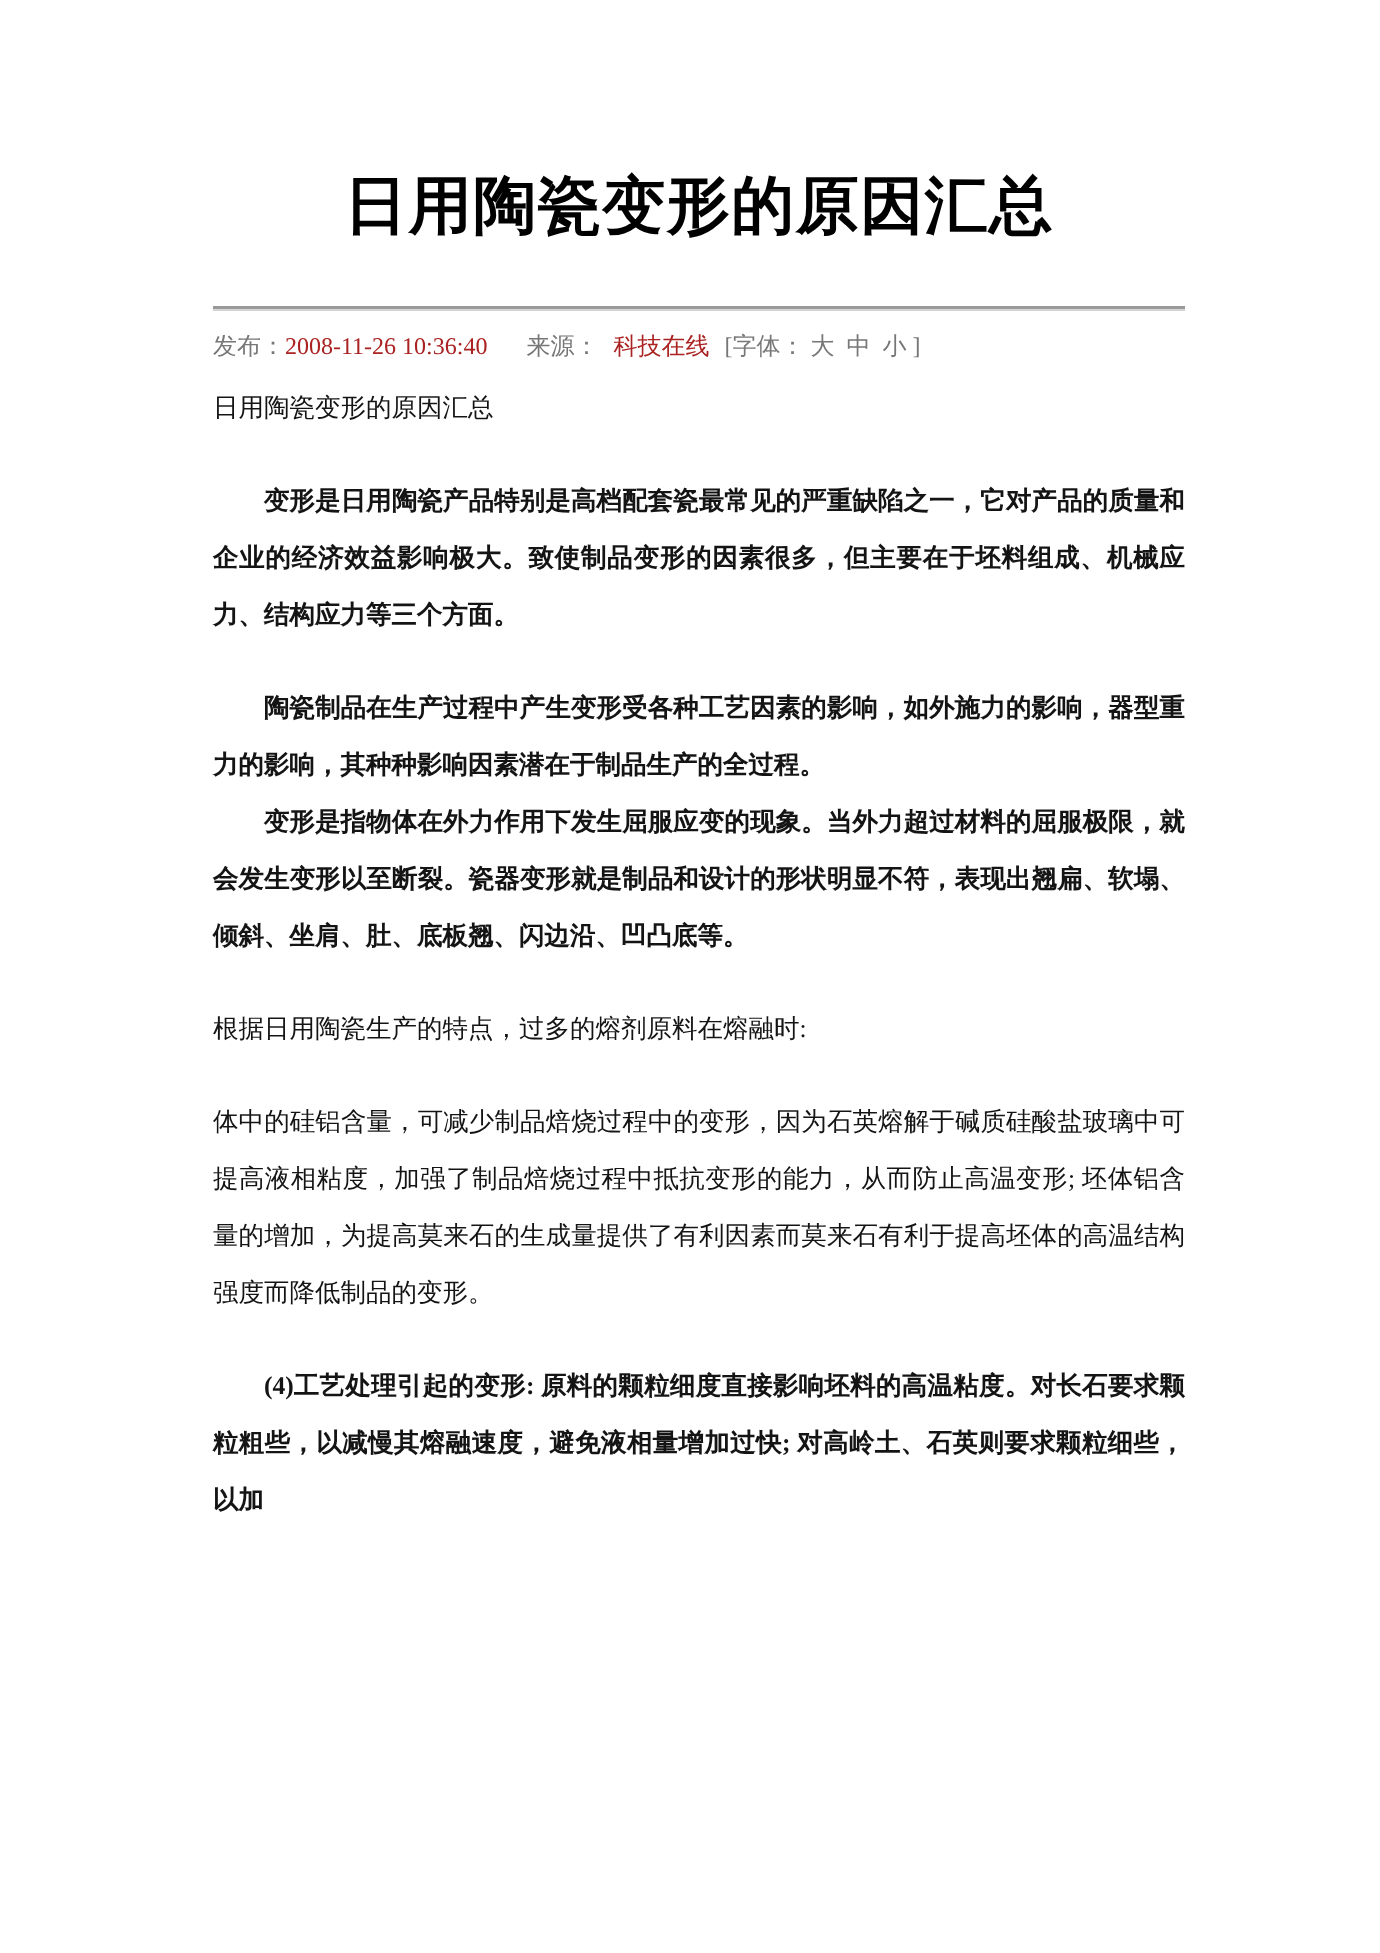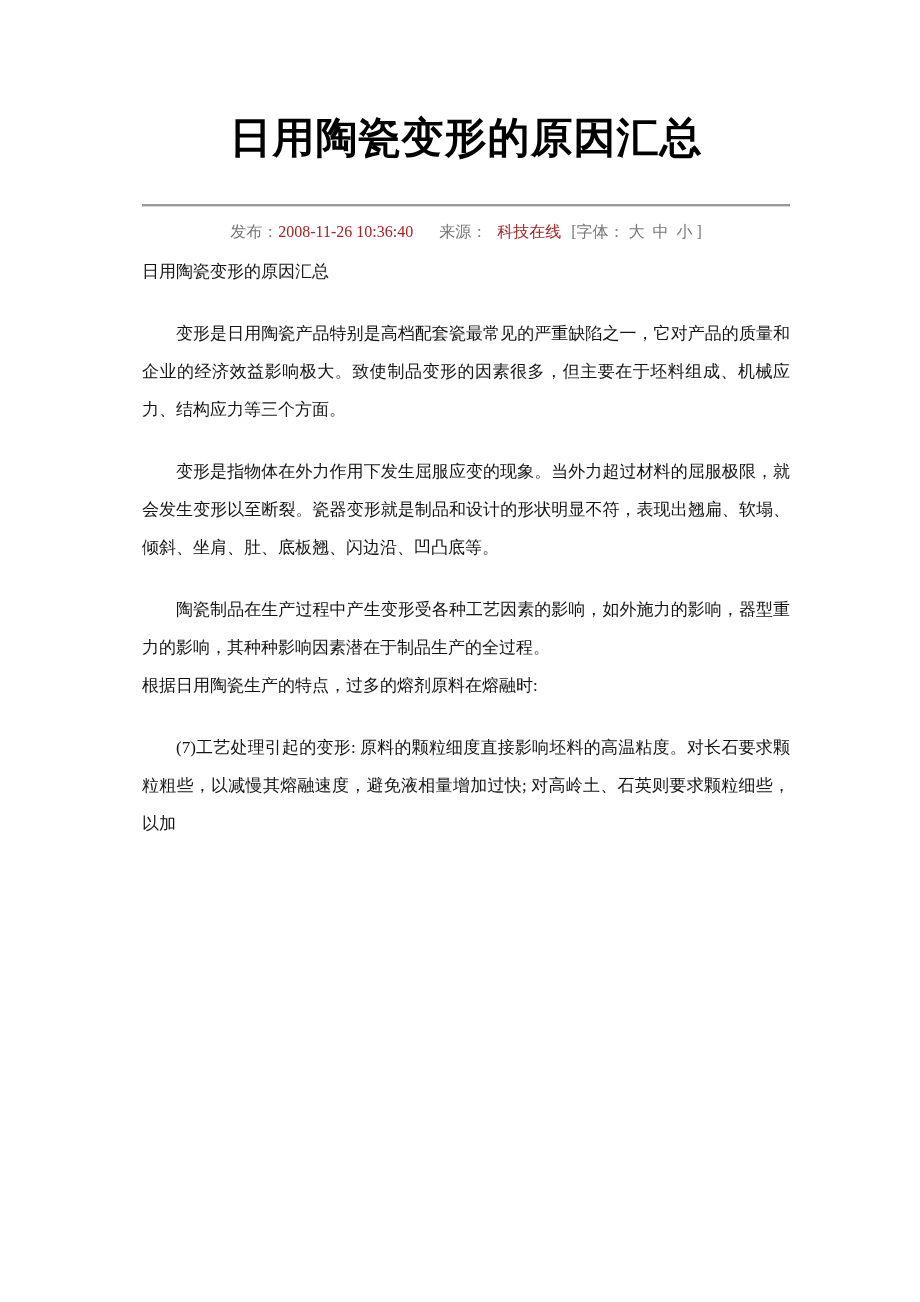--- a/index.html
+++ b/index.html
@@ -31,21 +31,20 @@
   }
   .rule {
     margin: 40px 0 0 0;
     border: none;
     height: 2px;
     background: #9a9a9a;
     border-bottom: 1px solid #d8d8d8;
   }
   .meta-line {
     margin-top: 14px;
-    text-align: center;
     font-size: 16px;
     line-height: 22px;
     color: #777777;
     white-space: nowrap;
   }
   .meta-line .red {
     color: #aa2222;
   }
   .meta-line a.red {
     text-decoration: none;
@@ -72,37 +71,39 @@
     color: #141414;
   }
   .article p {
     margin: 0;
   }
   .article p.gap {
     margin-bottom: 24px;
   }
   .article p.indent {
     text-indent: 2em;
+    font-weight: bold;
   }
 </style>
 </head>
 <body>
 
 <div class="page">
 
   <h1 class="doc-title">日用陶瓷变形的原因汇总</h1>
 
   <hr class="rule">
 
   <div class="meta-line">
     <span>发布：</span><span class="red">2008-11-26 10:36:40</span><span class="meta-sep"></span><span>来源：</span><span class="meta-gap-sm"></span><a class="red">科技在线</a><span class="meta-gap-sm"></span><span>[字体：</span><span id="font-options"><span class="font-opt">大</span><span class="font-opt">中</span><span class="font-opt">小</span></span><span>]</span>
   </div>
 
   <div id="article" class="article">
       <p class="gap">日用陶瓷变形的原因汇总</p>
       <p class="indent gap">变形是日用陶瓷产品特别是高档配套瓷最常见的严重缺陷之一，它对产品的质量和企业的经济效益影响极大。致使制品变形的因素很多，但主要在于坯料组成、机械应力、结构应力等三个方面。</p>
+      <p class="indent ">陶瓷制品在生产过程中产生变形受各种工艺因素的影响，如外施力的影响，器型重力的影响，其种种影响因素潜在于制品生产的全过程。</p>
       <p class="indent gap">变形是指物体在外力作用下发生屈服应变的现象。当外力超过材料的屈服极限，就会发生变形以至断裂。瓷器变形就是制品和设计的形状明显不符，表现出翘扁、软塌、倾斜、坐肩、肚、底板翘、闪边沿、凹凸底等。</p>
-      <p class="indent ">陶瓷制品在生产过程中产生变形受各种工艺因素的影响，如外施力的影响，器型重力的影响，其种种影响因素潜在于制品生产的全过程。</p>
       <p class="gap">根据日用陶瓷生产的特点，过多的熔剂原料在熔融时:</p>
-      <p class="indent ">(7)工艺处理引起的变形: 原料的颗粒细度直接影响坯料的高温粘度。对长石要求颗粒粗些，以减慢其熔融速度，避免液相量增加过快; 对高岭土、石英则要求颗粒细些，以加</p>
+      <p class="gap">体中的硅铝含量，可减少制品焙烧过程中的变形，因为石英熔解于碱质硅酸盐玻璃中可提高液相粘度，加强了制品焙烧过程中抵抗变形的能力，从而防止高温变形; 坯体铝含量的增加，为提高莫来石的生成量提供了有利因素而莫来石有利于提高坯体的高温结构强度而降低制品的变形。</p>
+      <p class="indent ">(4)工艺处理引起的变形: 原料的颗粒细度直接影响坯料的高温粘度。对长石要求颗粒粗些，以减慢其熔融速度，避免液相量增加过快; 对高岭土、石英则要求颗粒细些，以加</p>
     </div>
 
 </div>
 
 </body></html>

